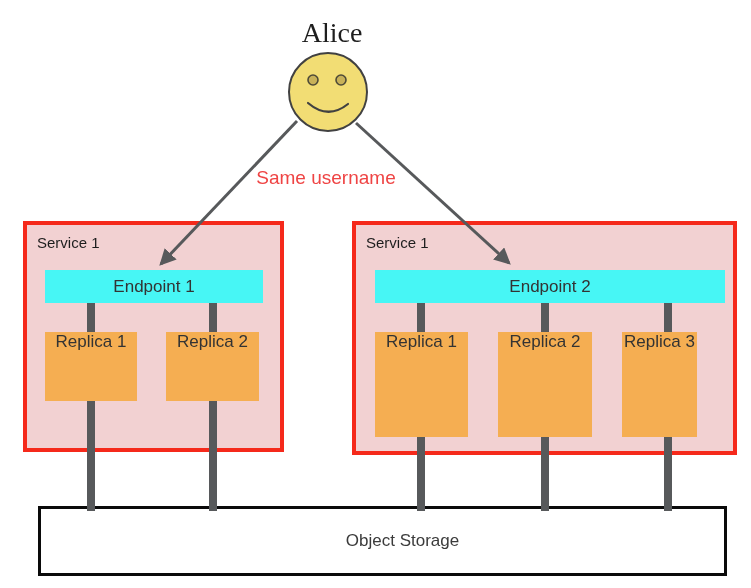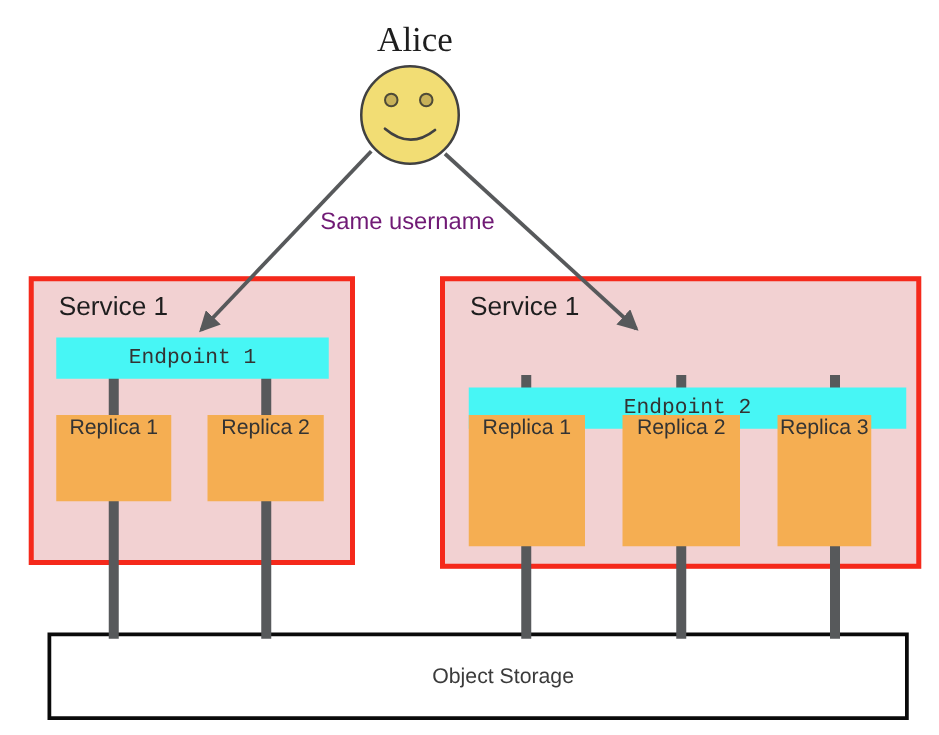--- a/index.html
+++ b/index.html
@@ -45,53 +45,52 @@
     font-family: Liberation Serif, serif;
   }
   .annotation {
     position: absolute;
     left: 326px;
     top: 167px;
     transform: translateX(-50%);
     text-align: left;
     font-size: 19px;
     line-height: 21px;
-    color: #701a75;
+    color: #ef4444;
     z-index: 3;
     white-space: nowrap;
   }
   .service {
     position: absolute;
     background: var(--service-fill);
     border: 4px solid var(--service-border);
     z-index: 1;
   }
   .service-1 { left: 23px; top: 221px; width: 261px; height: 231px; }
   .service-2 { left: 352px; top: 221px; width: 385px; height: 234px; }
   .service-title {
     position: absolute;
-    left: 20px;
+    left: 10px;
     top: 9px;
-    font-size: 21px;
+    font-size: 15px;
     color: var(--text-dark);
     white-space: nowrap;
   }
   .endpoint {
     position: absolute;
     background: var(--endpoint-fill);
     display: flex;
     align-items: center;
     justify-content: center;
     font-size: 17px;
     color: var(--text-mid);
     z-index: 3;
-    font-family: Liberation Mono, monospace;
   }
   .endpoint-1 { left: 45px;  top: 270px; width: 218px; height: 33px; }
-  .endpoint-2 { left: 375px; top: 270px; width: 350px; height: 33px; margin-top: 40px; }
+  .endpoint-2 { left: 375px; top: 270px; width: 350px; height: 33px; }
   .replica {
     position: absolute;
     background: var(--replica-fill);
     display: flex;
     align-items: flex-start;
     justify-content: center;
     font-size: 17px;
     color: var(--text-mid);
     z-index: 3;
   }

